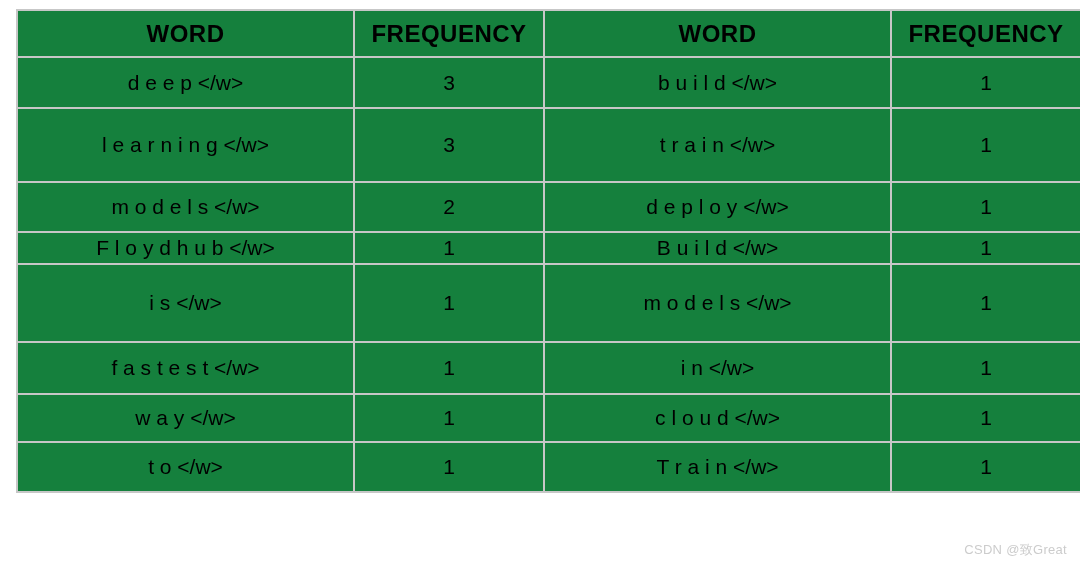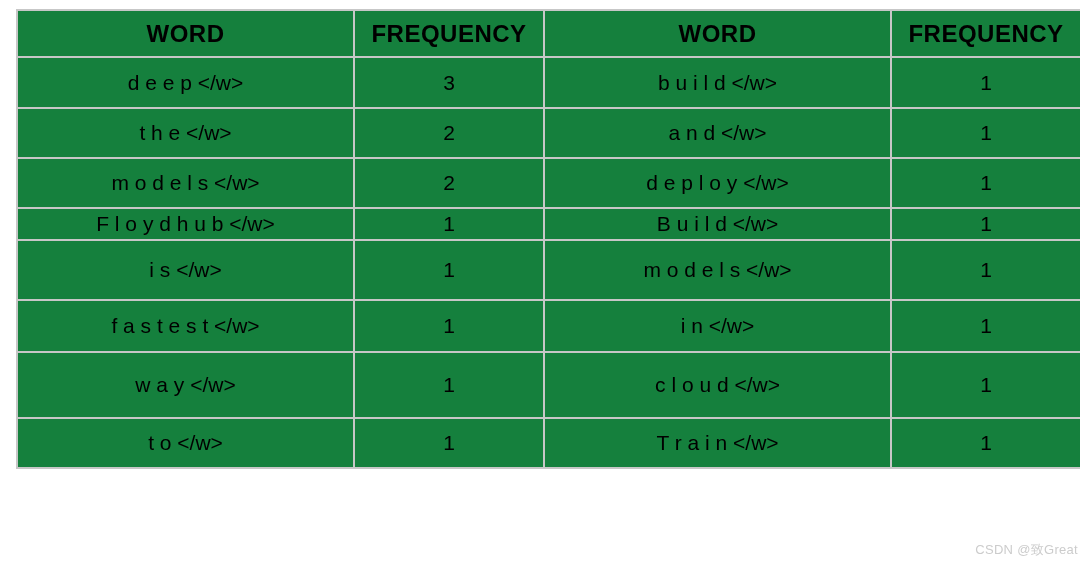--- a/index.html
+++ b/index.html
@@ -40,21 +40,21 @@
     font-size: 24px;
     font-weight: bold;
     letter-spacing: 0.5px;
   }
   table.freq-table td {
     font-size: 21px;
     font-weight: normal;
   }
   .watermark {
     position: absolute;
-    right: 2px;
+    right: 13px;
     bottom: 7px;
     font-size: 13px;
     color: #cccccc;
     letter-spacing: 0.3px;
     pointer-events: none;
   }
 </style>
 </head>
 <body>
 
@@ -74,51 +74,51 @@
           <th>FREQUENCY</th>
         </tr>
     </thead>
     <tbody>
         <tr style="height: 51px; margin-left: 45px;">
           <td>d e e p &lt;/w&gt;</td>
           <td>3</td>
           <td>b u i l d &lt;/w&gt;</td>
           <td>1</td>
         </tr>
-        <tr style="height: 50px;">
-          <td>t h e &lt;/w&gt;</td>
-          <td>2</td>
-          <td>a n d &lt;/w&gt;</td>
+        <tr style="height: 74px;">
+          <td>l e a r n i n g &lt;/w&gt;</td>
+          <td>3</td>
+          <td>t r a i n &lt;/w&gt;</td>
           <td>1</td>
         </tr>
         <tr style="height: 50px;">
           <td>m o d e l s &lt;/w&gt;</td>
           <td>2</td>
           <td>d e p l o y &lt;/w&gt;</td>
           <td>1</td>
         </tr>
         <tr style="height: 32px;">
           <td>F l o y d h u b &lt;/w&gt;</td>
           <td>1</td>
           <td>B u i l d &lt;/w&gt;</td>
           <td>1</td>
         </tr>
-        <tr style="height: 60px;">
+        <tr style="height: 78px;">
           <td>i s &lt;/w&gt;</td>
           <td>1</td>
           <td>m o d e l s &lt;/w&gt;</td>
           <td>1</td>
         </tr>
         <tr style="height: 52px; padding-left: 40px;">
           <td>f a s t e s t &lt;/w&gt;</td>
           <td>1</td>
           <td>i n &lt;/w&gt;</td>
           <td>1</td>
         </tr>
-        <tr style="height: 66px;">
+        <tr style="height: 48px;">
           <td>w a y &lt;/w&gt;</td>
           <td>1</td>
           <td>c l o u d &lt;/w&gt;</td>
           <td>1</td>
         </tr>
         <tr style="height: 50px; padding-left: 22px;">
           <td>t o &lt;/w&gt;</td>
           <td>1</td>
           <td>T r a i n &lt;/w&gt;</td>
           <td>1</td>

